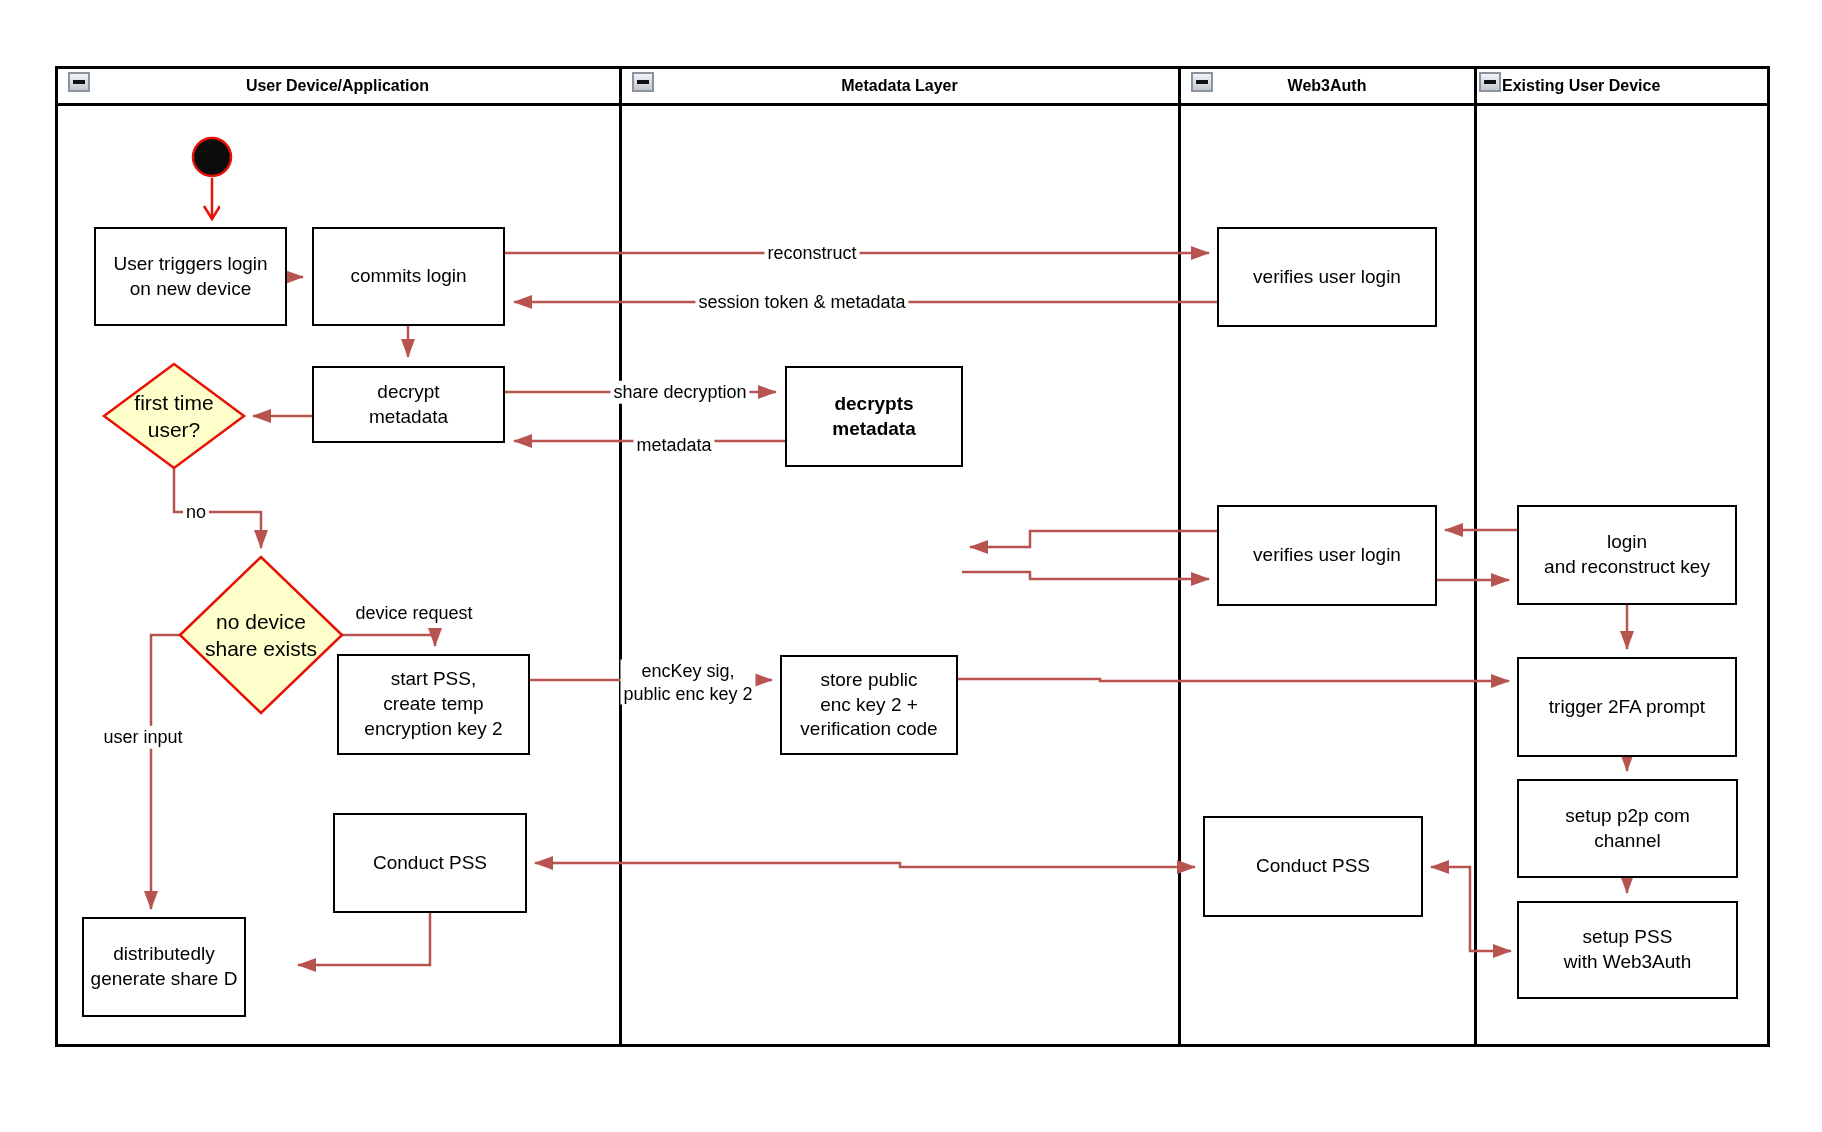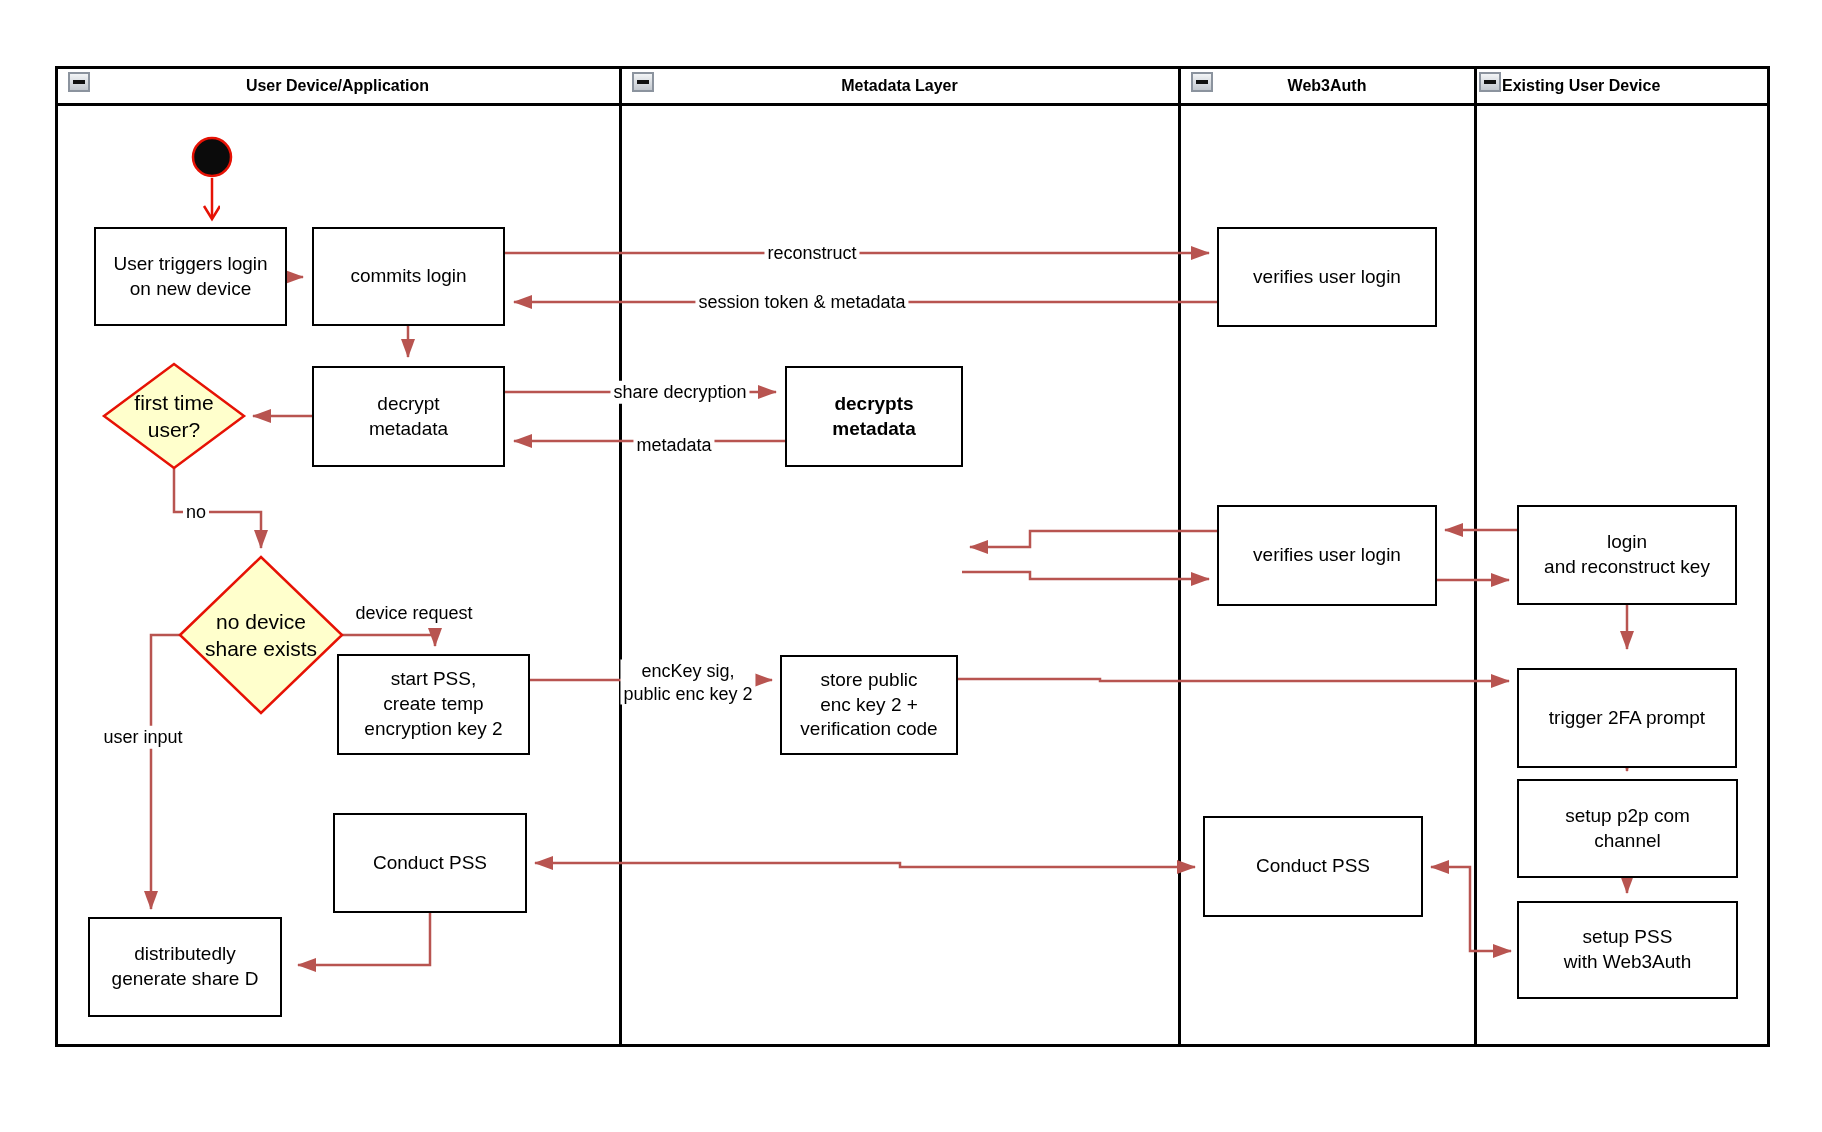--- a/index.html
+++ b/index.html
@@ -110,42 +110,42 @@
   </svg>
 
   <div class="dtext" style="left:114px;top:376px;width:120px;height:80px;">first time
 user?</div>
   <div class="dtext" style="left:181px;top:595px;width:160px;height:80px;">no device
 share exists</div>
 
   <div class="box" style="left:94px;top:227px;width:193px;height:99px;">User triggers login
 on new device</div>
   <div class="box" style="left:312px;top:227px;width:193px;height:99px;">commits login</div>
-  <div class="box" style="left:312px;top:366px;width:193px;height:101px;">decrypt
+  <div class="box" style="left:312px;top:366px;width:193px;height:77px;">decrypt
 metadata</div>
   <div class="box" style="left:337px;top:654px;width:193px;height:101px;">start PSS,
 create temp
 encryption key 2</div>
   <div class="box" style="left:333px;top:813px;width:194px;height:100px;">Conduct PSS</div>
-  <div class="box" style="left:88px;top:917px;width:194px;height:100px;">distributedly
+  <div class="box" style="left:82px;top:917px;width:164px;height:100px;">distributedly
 generate share D</div>
 
   <div class="box" style="left:785px;top:366px;width:178px;height:101px;font-weight:bold;">decrypts
 metadata</div>
   <div class="box" style="left:780px;top:655px;width:178px;height:100px;">store public
 enc key 2 +
 verification code</div>
 
   <div class="box" style="left:1217px;top:227px;width:220px;height:100px;">verifies user login</div>
   <div class="box" style="left:1217px;top:505px;width:220px;height:101px;">verifies user login</div>
   <div class="box" style="left:1203px;top:816px;width:220px;height:101px;">Conduct PSS</div>
 
   <div class="box" style="left:1517px;top:505px;width:220px;height:100px;">login
 and reconstruct key</div>
-  <div class="box" style="left:1517px;top:657px;width:220px;height:100px;margin-top:11px;">trigger 2FA prompt</div>
+  <div class="box" style="left:1517px;top:657px;width:220px;height:100px;">trigger 2FA prompt</div>
   <div class="box" style="left:1517px;top:779px;width:221px;height:99px;">setup p2p com
 channel</div>
   <div class="box" style="left:1517px;top:901px;width:221px;height:98px;">setup PSS
 with Web3Auth</div>
 
   <div class="elabel" style="left:812px;top:253px;">reconstruct</div>
   <div class="elabel" style="left:802px;top:302px;">session token &amp; metadata</div>
   <div class="elabel" style="left:680px;top:392px;">share decryption</div>
   <div class="elabel" style="left:674px;top:445px;">metadata</div>
   <div class="elabel" style="left:196px;top:512px;">no</div>

